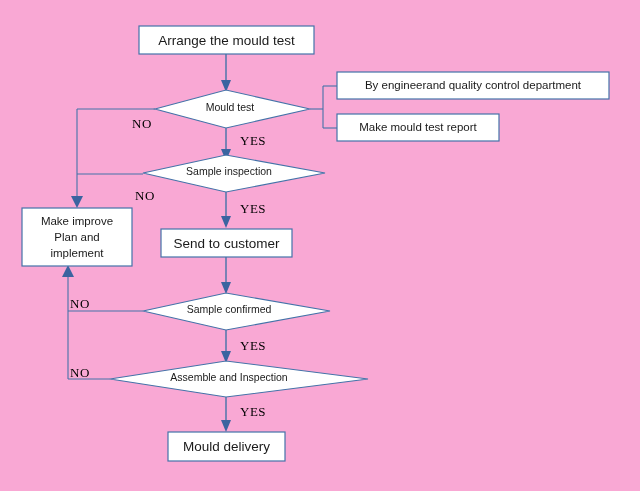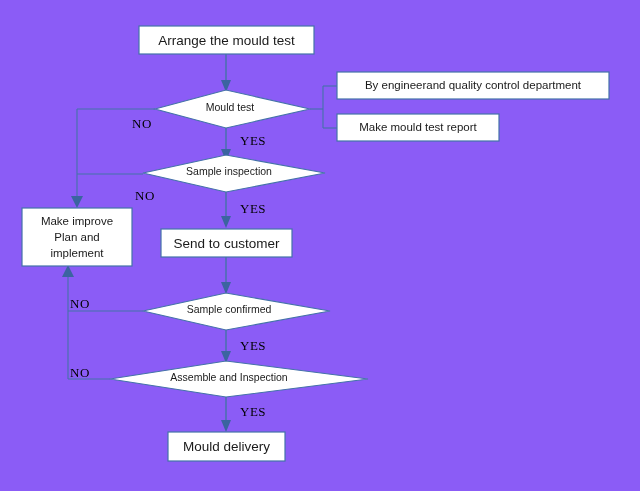--- a/index.html
+++ b/index.html
@@ -4,21 +4,21 @@
 <style>
   html, body {
     margin: 0;
     padding: 0;
     background: #ffffff;
   }
   #page {
     position: relative;
     width: 640px;
     height: 491px;
-    background: #8b5cf6;
+    background: #f9a8d4;
     overflow: hidden;
     font-family: "Liberation Sans", sans-serif;
   }
   svg.flow {
     position: absolute;
     left: 0;
     top: 0;
     width: 640px;
     height: 491px;
   }

